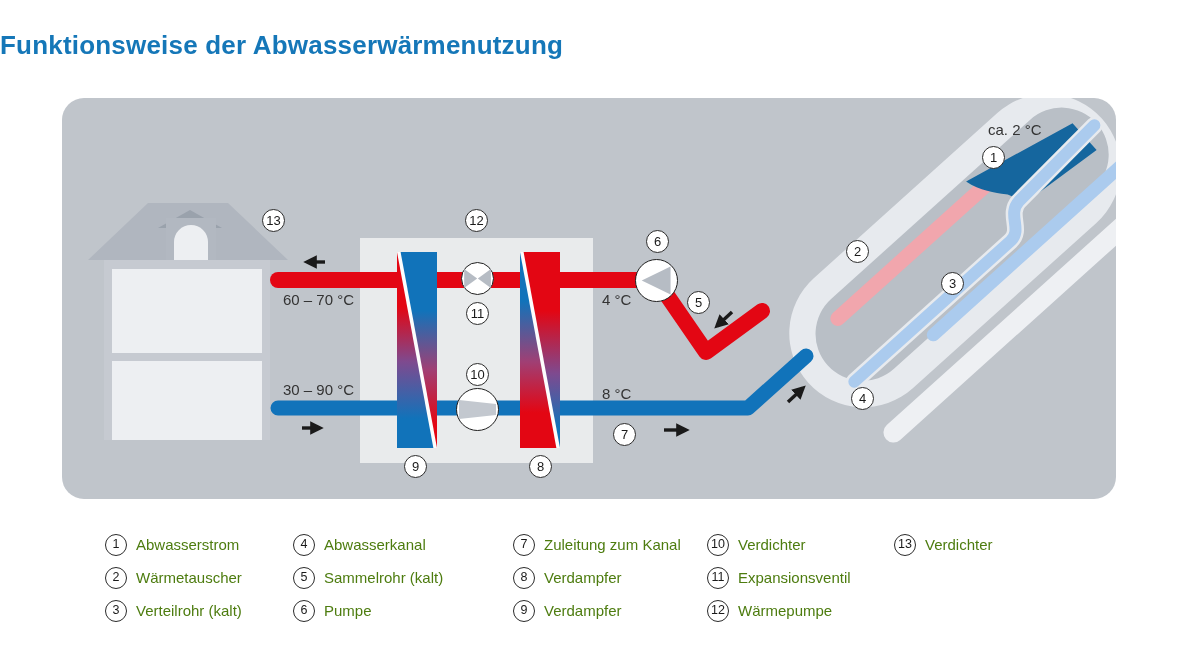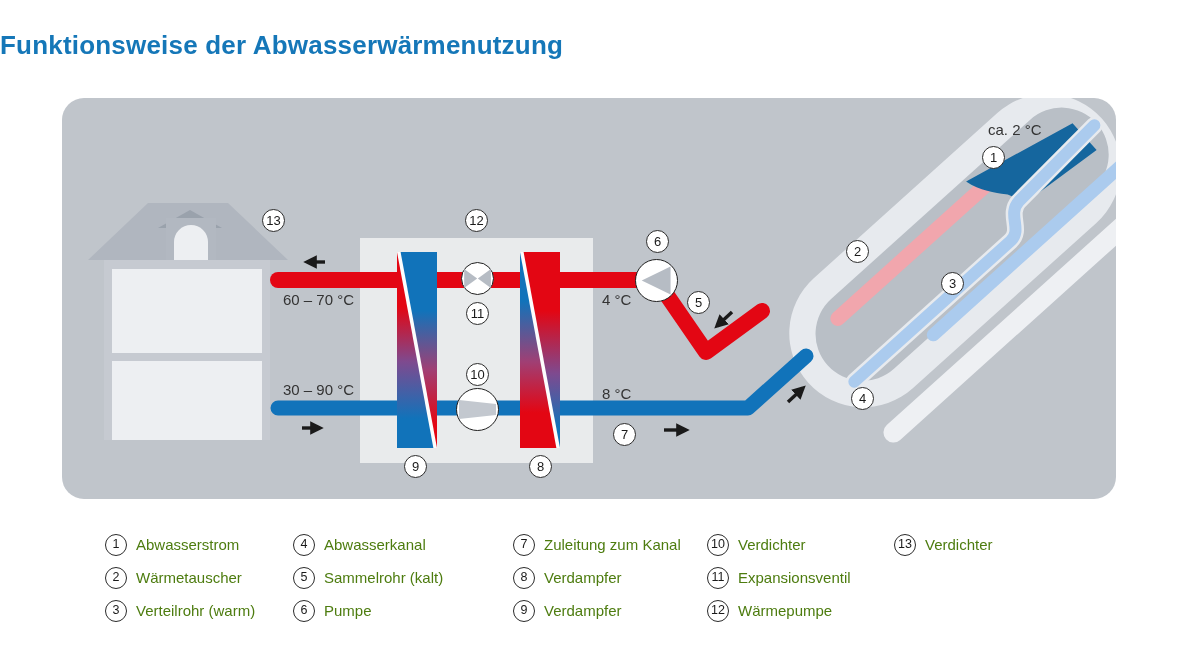--- a/index.html
+++ b/index.html
@@ -159,21 +159,21 @@
     <div class="lg-item">
         <span class="badge">1</span>
         <span class="lg-label">Abwasserstrom</span>
       </div>
     <div class="lg-item">
         <span class="badge">2</span>
         <span class="lg-label">Wärmetauscher</span>
       </div>
     <div class="lg-item">
         <span class="badge">3</span>
-        <span class="lg-label">Verteilrohr (warm)</span>
+        <span class="lg-label">Verteilrohr (kalt)</span>
       </div>
   </div>
   <div class="lg-col" style="left:293px">
     <div class="lg-item">
         <span class="badge">4</span>
         <span class="lg-label">Abwasserkanal</span>
       </div>
     <div class="lg-item">
         <span class="badge">5</span>
         <span class="lg-label">Sammelrohr (kalt)</span>

